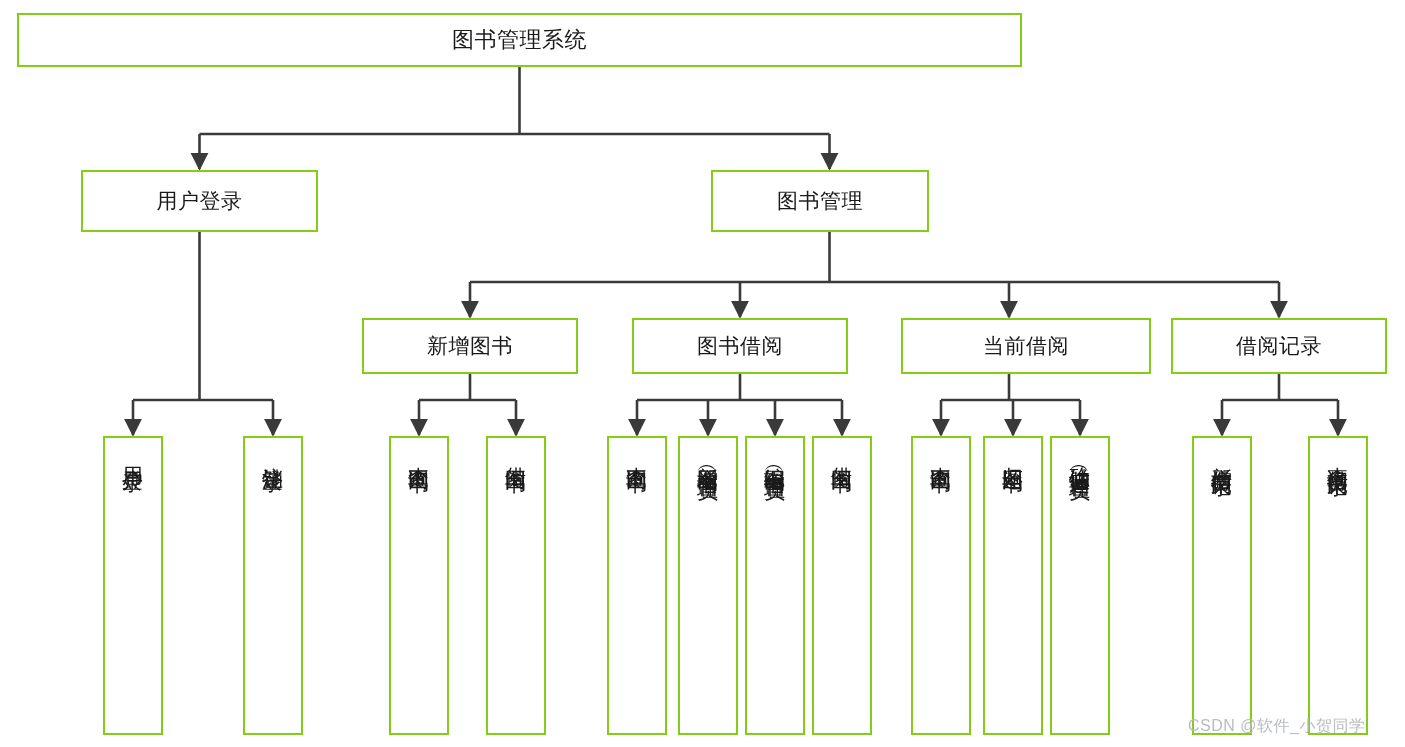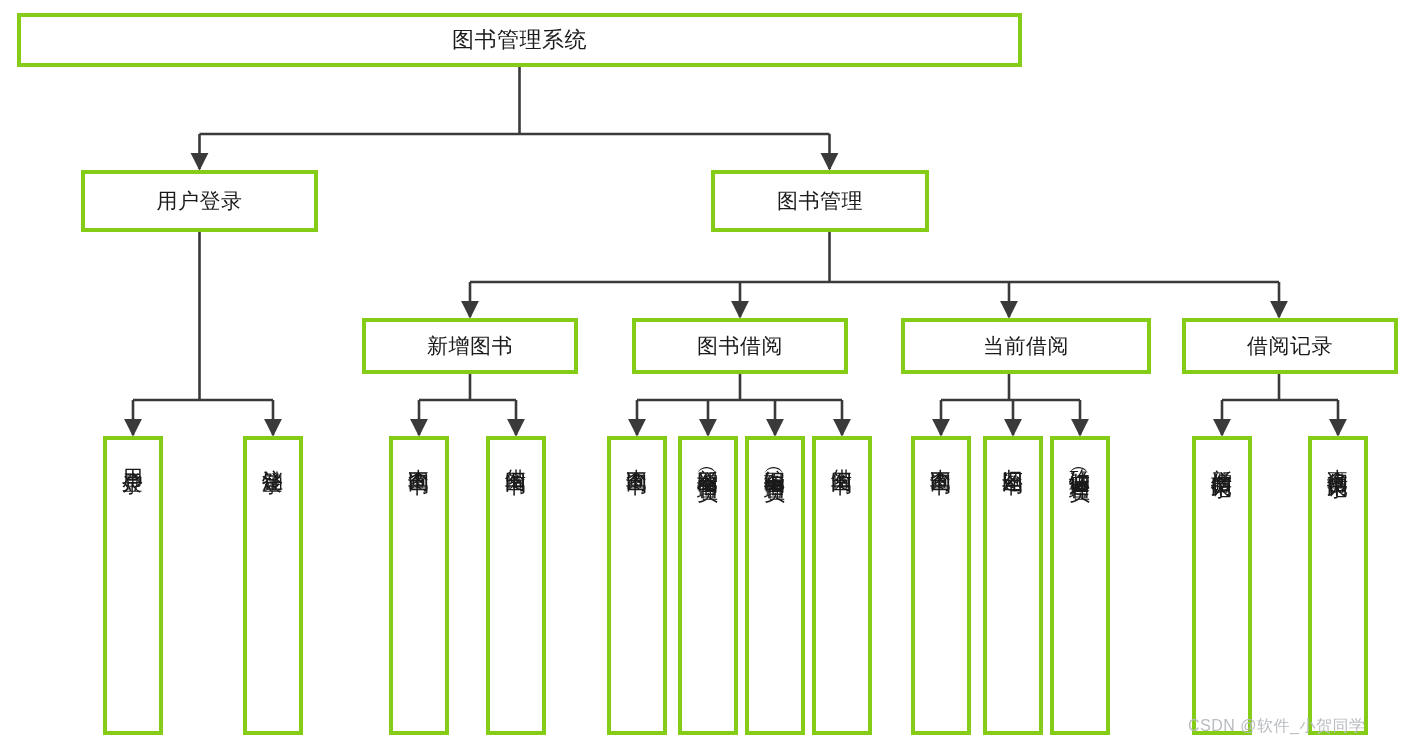--- a/index.html
+++ b/index.html
@@ -23,21 +23,21 @@
     left: 0;
     top: 0;
     width: 1405px;
     height: 747px;
     pointer-events: none;
   }
   .node {
     position: absolute;
     box-sizing: border-box;
     background: #ffffff;
-    border: 4px solid #84cc16;
+    border: 2px solid #84cc16;
     display: flex;
     align-items: center;
     justify-content: center;
     color: #1a1a1a;
   }
   .node-label {
     display: block;
     text-align: center;
     line-height: 1.18;
     white-space: pre;
@@ -131,21 +131,21 @@
       </div>
       <div class="node horiz" style="left: 362px; top: 318px; width: 216px; height: 56px;">
         <span class="node-label">新增图书</span>
       </div>
       <div class="node horiz" style="left: 632px; top: 318px; width: 216px; height: 56px;">
         <span class="node-label">图书借阅</span>
       </div>
       <div class="node horiz" style="left: 901px; top: 318px; width: 250px; height: 56px;">
         <span class="node-label">当前借阅</span>
       </div>
-      <div class="node horiz" style="left: 1171px; top: 318px; width: 216px; height: 56px; margin-left: 11px;">
+      <div class="node horiz" style="left: 1171px; top: 318px; width: 216px; height: 56px;">
         <span class="node-label">借阅记录</span>
       </div>
       <div class="node vert" style="left: 103px; top: 436px; width: 60px; height: 299px;">
         <span class="node-label">用户登录</span>
       </div>
       <div class="node vert" style="left: 243px; top: 436px; width: 60px; height: 299px;">
         <span class="node-label">注销登录</span>
       </div>
       <div class="node vert" style="left: 389px; top: 436px; width: 60px; height: 299px;">
         <span class="node-label">查询图书</span>

